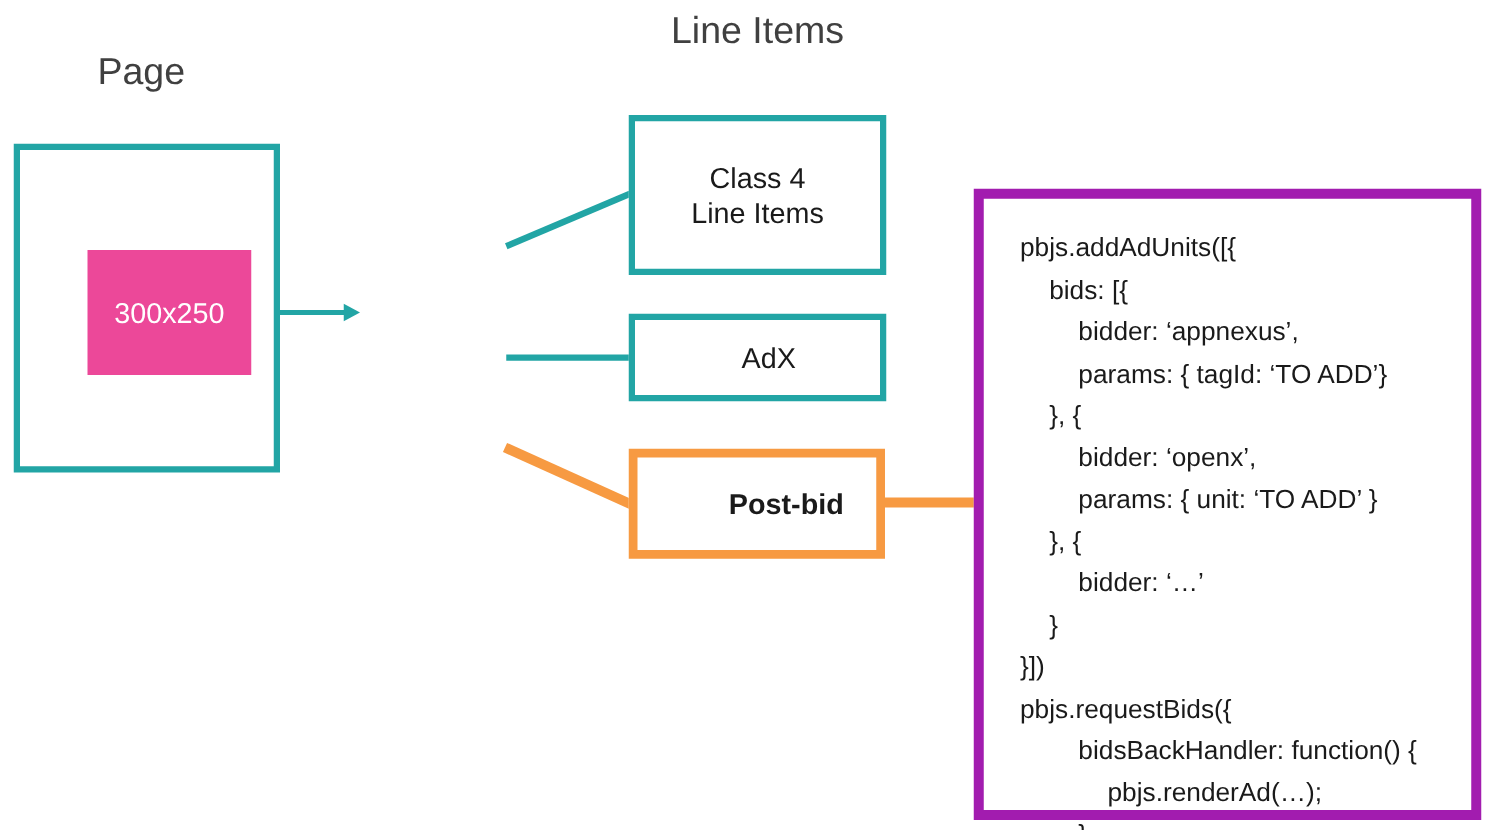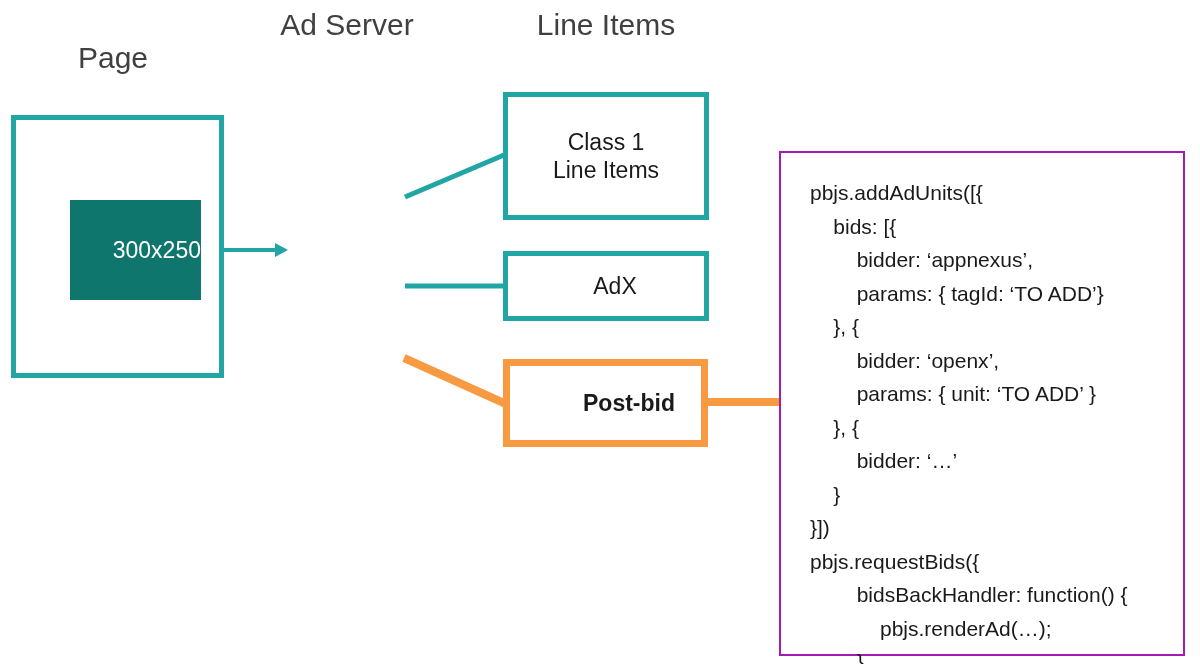--- a/index.html
+++ b/index.html
@@ -54,54 +54,53 @@
     line-height: 28px;
     color: #1a1a1a;
   }
   .label-bold {
     font-weight: bold;
   }
   #page-box { left: 11px; top: 115px; width: 213px; height: 263px; }
   #creative-300x250 {
     position: absolute;
     left: 70px; top: 200px; width: 131px; height: 100px;
-    background: #0f766e;
-    display: flex; align-items: center; justify-content: flex-end;
+    background: #ec4899;
+    display: flex; align-items: center; justify-content: center;
   }
   #creative-300x250 .label { color: #ffffff; font-size: 23px; }
   #dfp-box { left: 288px; top: 94px; width: 118px; height: 353px; }
   #class1-box { left: 503px; top: 92px; width: 206px; height: 128px; }
   #adx-box { left: 503px; top: 251px; width: 206px; height: 70px; padding-left: 18px; }
   #postbid-box { left: 503px; top: 359px; width: 205px; height: 88px; border-width: 7px; padding-left: 47px; }
   #code-box {
     position: absolute;
     left: 779px; top: 151px; width: 406px; height: 505px;
     box-sizing: border-box;
-    border: 2px solid #a21caf;
+    border: 8px solid #a21caf;
     background: #ffffff;
   }
   #code-text {
     position: absolute;
     left: 29px;
     top: 23px;
     font-size: 21px;
     line-height: 33.5px;
     color: #1a1a1a;
     white-space: pre;
   }
   #code-text .b { font-weight: normal; }
   .multiline { white-space: pre-line; }
 </style>
 </head>
 <body>
 
 <div id="canvas">
 
   <div class="col-header" style="left:13px; top:8px; width:200px;margin-top:33px;">Page</div>
-  <div class="col-header" style="left:247px; top:8px; width:200px;">Ad Server</div>
   <div class="col-header" style="left:506px; top:8px; width:200px;">Line Items</div>
 
   <svg class="svg-layer" viewBox="0 0 1200 664" xmlns="http://www.w3.org/2000/svg">
 
     <g>
       <line x1="201" y1="250" x2="281" y2="250" stroke="#22a5a5" stroke-width="4"></line>
       <polygon points="288,250 275,243 275,257" fill="#22a5a5"></polygon>
     </g>
 
     <line x1="405" y1="197" x2="504" y2="155" stroke="#22a5a5" stroke-width="5"></line>
@@ -114,21 +113,21 @@
   </svg>
 
   <div class="box box-teal" id="page-box"></div>
 
   <div id="creative-300x250">
     <span class="label">300x250</span>
   </div>
 
 
   <div class="box box-teal" id="class1-box">
-    <span class="label multiline">Class 1
+    <span class="label multiline">Class 4
 Line Items</span>
   </div>
 
   <div class="box box-teal" id="adx-box">
     <span class="label">AdX</span>
   </div>
 
   <div class="box box-orange" id="postbid-box">
     <span class="label label-bold">Post-bid</span>
   </div>

